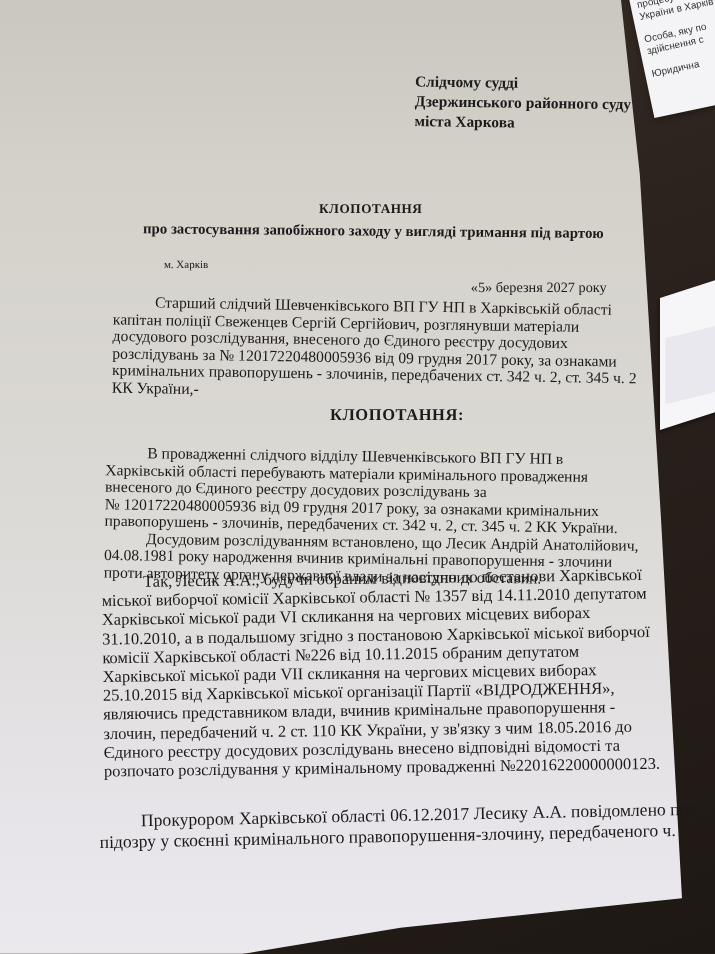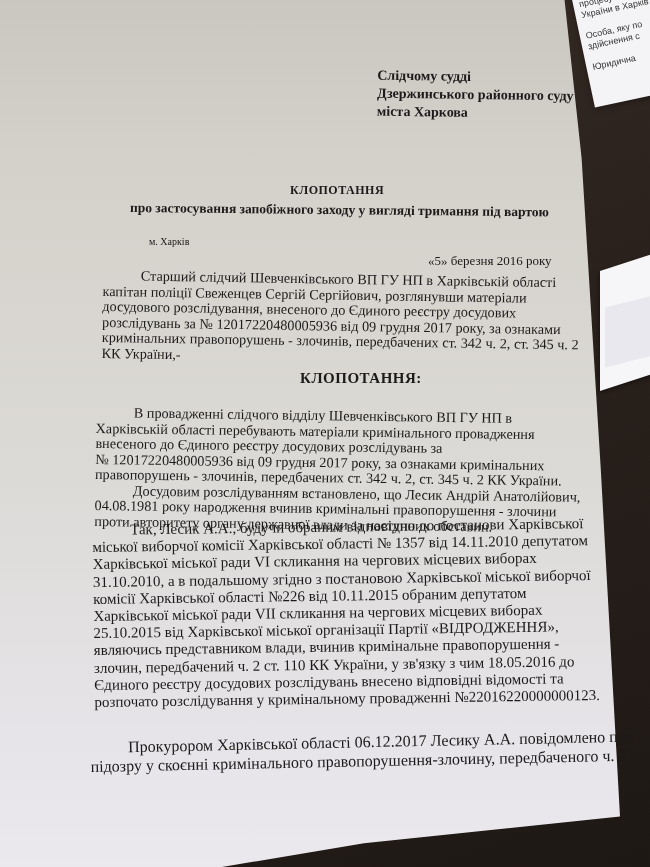--- a/index.html
+++ b/index.html
@@ -165,21 +165,21 @@
   <div class="addressee">
     <div>Слідчому судді</div>
     <div>Дзержинського районного суду</div>
     <div>міста Харкова</div>
   </div>
 
   <div class="doc-title">КЛОПОТАННЯ</div>
   <div class="doc-subtitle">про застосування запобіжного заходу у вигляді тримання під вартою</div>
 
   <div class="city">м. Харків</div>
-  <div class="date">«5» березня 2016 року</div>
+  <div class="date">«5» березня 2027 року</div>
 
   <div class="para p-intro">
     <span class="ln indent">Старший слідчий Шевченківського ВП ГУ НП в Харківській області</span>
     <span class="ln">капітан поліції Свеженцев Сергій Сергійович, розглянувши матеріали</span>
     <span class="ln">досудового розслідування, внесеного до Єдиного реєстру досудових</span>
     <span class="ln">розслідувань за № 12017220480005936 від 09 грудня 2017 року, за ознаками</span>
     <span class="ln">кримінальних правопорушень - злочинів, передбачених ст. 342 ч. 2, ст. 345 ч. 2</span>
     <span class="ln">КК України,-</span>
   </div>
 

